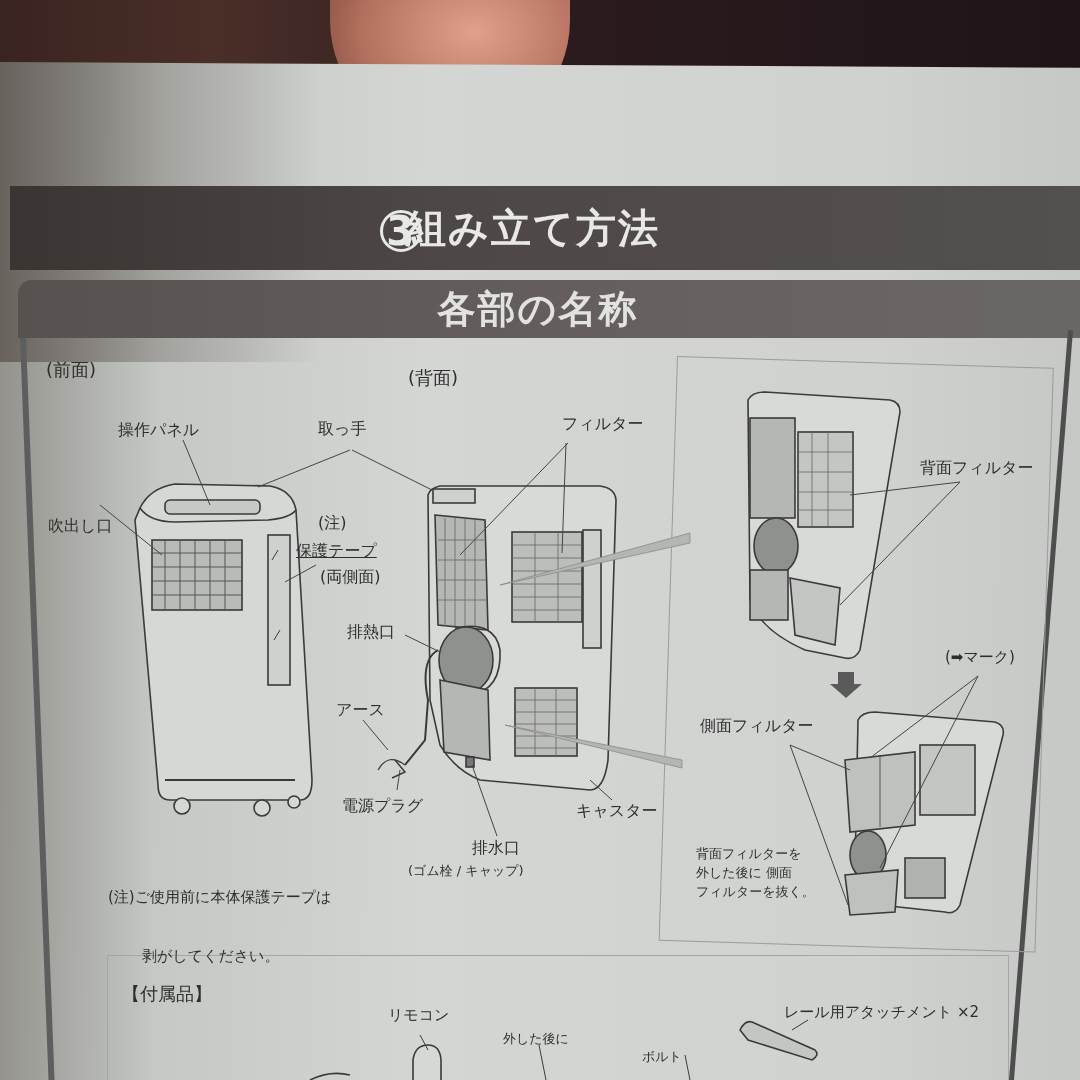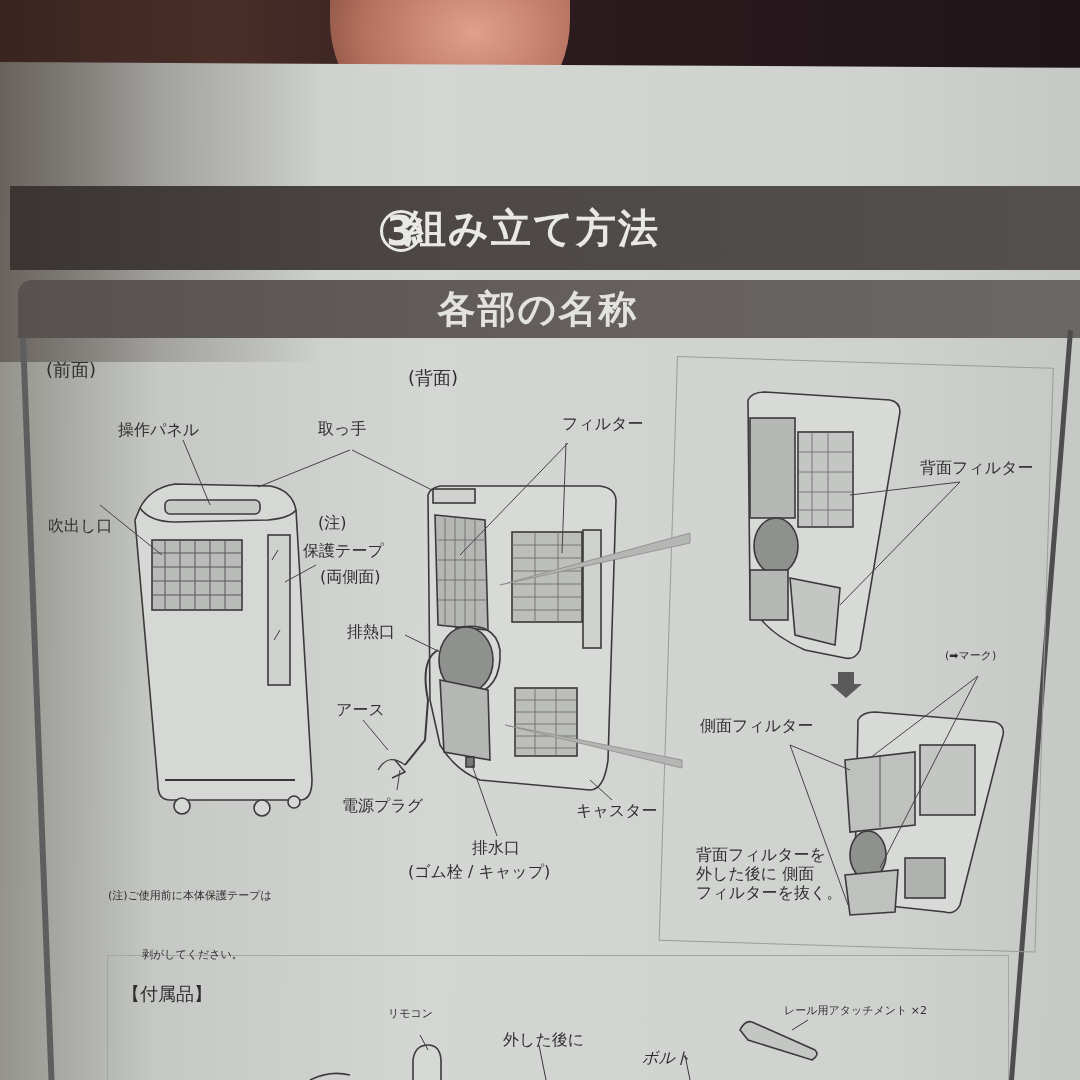--- a/index.html
+++ b/index.html
@@ -30,22 +30,22 @@
   .sub-banner { position:absolute; left:18px; top:280px; width:1070px; height:58px;
     background:linear-gradient(90deg,#57524f 0%,#66615e 60%,#6b6764 100%);
     border-radius:14px 0 0 0;
     display:flex; align-items:center; justify-content:center; }
   .sub-banner span { color:#e2e2e0; font-size:38px; font-weight:bold; letter-spacing:2px; margin-left:-30px; }
   .frame-left { position:absolute; left:20px; top:338px; width:6px; height:760px; background:#5e5e5e;
     transform:rotate(-2.2deg); transform-origin:0 0; }
   .frame-right { position:absolute; left:1068px; top:330px; width:5px; height:760px; background:#4e4e4e;
     transform:rotate(4.5deg); transform-origin:0 0; }
   .t { position:absolute; color:#2e2e2e; font-size:16px; white-space:nowrap; }
-  .t.small { font-size:16px; }
-  .t.mid { font-size:11px; }
+  .t.small { font-size:13px; }
+  .t.mid { font-size:15px; }
   .t.hdr { font-size:18px; }
   .panel-right { position:absolute; left:677px; top:356px; width:375px; height:583px;
     border:1.5px solid #9a9c9a; transform:rotate(1.8deg); transform-origin:0 0; }
   .acc-box { position:absolute; left:107px; top:955px; width:900px; height:200px;
     border:1.5px solid #a4a6a4; }
   svg.art { position:absolute; left:0; top:0; width:1080px; height:1080px; pointer-events:none; }
 </style>
 </head>
 <body>
 
@@ -168,21 +168,21 @@
     <path d="M740 1030 Q745 1020 752 1022 L815 1050 Q820 1055 812 1060 L748 1040 Z" fill="#c4c6c3"></path>
     <path d="M792 1030 L808 1020" stroke-width="1"></path>
   </g>
 </svg>
 
 <div class="t hdr" style="left:46px;top:358px;">(前面)</div>
 <div class="t" style="left:118px;top:420px;">操作パネル</div>
 <div class="t" style="left:318px;top:419px;">取っ手</div>
 <div class="t" style="left:48px;top:480px;margin-top:36px;">吹出し口</div>
 <div class="t" style="left:318px;top:513px;">(注)</div>
-<div class="t" style="left:303px;top:541px;">保護テープ</div>
+<div class="t" style="left:296px;top:541px;text-decoration:underline;">保護テープ</div>
 <div class="t" style="left:320px;top:567px;">(両側面)</div>
 
 <div class="t hdr" style="left:408px;top:366px;">(背面)</div>
 <div class="t" style="left:562px;top:414px;">フィルター</div>
 <div class="t" style="left:347px;top:622px;">排熱口</div>
 <div class="t" style="left:336px;top:700px;text-align:right;">アース</div>
 <div class="t" style="left:342px;top:796px;">電源プラグ</div>
 <div class="t" style="left:576px;top:801px;">キャスター</div>
 <div class="t" style="left:472px;top:838px;">排水口</div>
 <div class="t small" style="left:408px;top:862px;">(ゴム栓 / キャップ)</div>
@@ -193,14 +193,14 @@
 <div class="t small" style="left:696px;top:845px;">背面フィルターを</div>
 <div class="t small" style="left:696px;top:864px;">外した後に 側面</div>
 <div class="t small" style="left:696px;top:883px;">フィルターを抜く。</div>
 
 <div class="t mid" style="left:108px;top:888px;">(注)ご使用前に本体保護テープは</div>
 <div class="t mid" style="left:142px;top:947px;">剥がしてください。</div>
 
 <div class="t hdr" style="left:122px;top:982px;">【付属品】</div>
 <div class="t mid" style="left:388px;top:1006px;">リモコン</div>
 <div class="t small" style="left:503px;top:1030px;">外した後に</div>
-<div class="t small" style="left:642px;top:1048px;font-style:italic;">ボルト</div>
+<div class="t small" style="left:642px;top:1048px;">ボルト</div>
 <div class="t mid" style="left:784px;top:1003px;">レール用アタッチメント ×2</div>
 
 </body></html>

